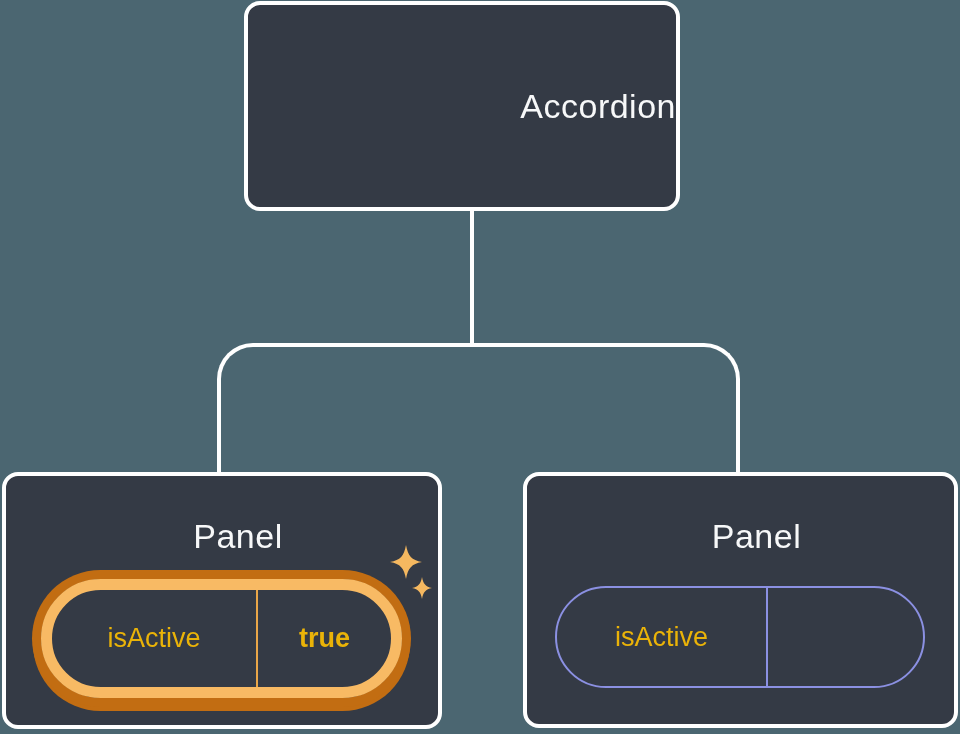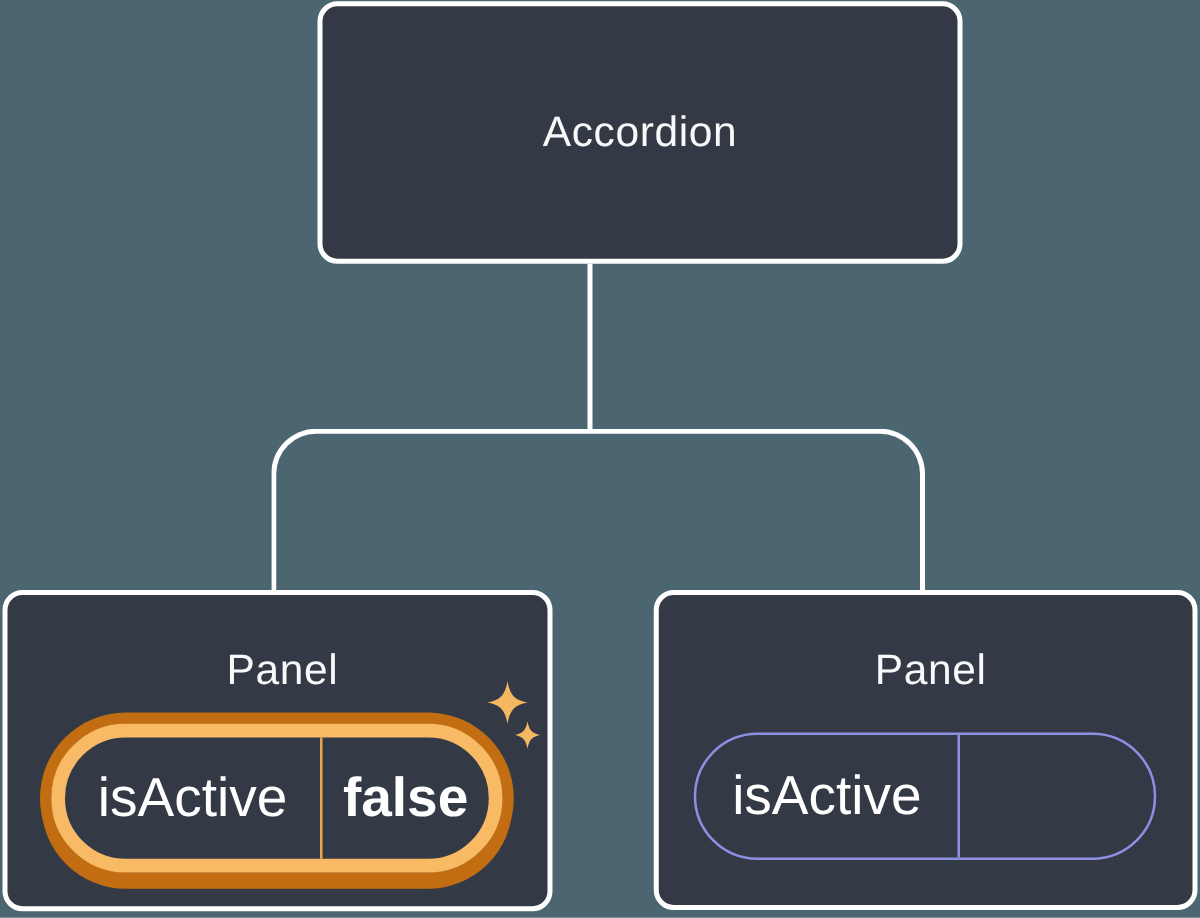--- a/index.html
+++ b/index.html
@@ -16,37 +16,37 @@
   }
   
   .node {
     position: absolute;
     background: #343a45;
     border: 4px solid #ffffff;
     border-radius: 16px;
     box-sizing: border-box;
   }
   .node-root {
-    left: 254px; top: 1px;
-    width: 516px; height: 210px;
+    left: 244px; top: 1px;
+    width: 436px; height: 210px;
     display: flex;
     align-items: center;
-    justify-content: center;
+    justify-content: flex-end;
   }
   .node-title {
     color: #f7f8f9;
     font-size: 34px;
     font-weight: 500;
     letter-spacing: 0.5px;
   }
   .panel-left  { left: 2px;   top: 472px; width: 440px; height: 257px; }
   .panel-right { left: 523px; top: 472px; width: 435px; height: 256px; }
   .panel-title {
     position: absolute;
-    top: 38px; left: 4px;
+    top: 38px; left: 16px;
     width: 100%;
     text-align: center;
     color: #f7f8f9;
     font-size: 34px;
     font-weight: 500;
     line-height: 44px;
     letter-spacing: 0.5px;
   }
   
   .connector-stem {
@@ -70,22 +70,22 @@
     position: absolute;
     box-sizing: border-box;
     border-radius: 999px;
     display: flex;
     align-items: stretch;
   }
   .pill-cell {
     display: flex;
     align-items: center;
     justify-content: center;
-    font-size: 44px;
-    color: #ffffff;
+    font-size: 27px;
+    color: #eab308;
   }
   .pill-value { font-weight: 700; }
   
   .pill-active {
     left: 35px; top: 103px;
     width: 361px; height: 119px;
     border: 11px solid #f8ba64;
     box-shadow: 0 0 0 9px #c26d12, 0 5px 0 8px #c26d12;
   }
   .pill-active .pill-name  { width: 204px; }
@@ -124,21 +124,21 @@
   </div>
 
   <div class="connector-stem"></div>
   <div class="connector-bracket"></div>
 
   <div class="node panel-left">
     <div class="panel-title">Panel</div>
     <div class="pill pill-active">
       <div class="pill-cell pill-name">isActive</div>
       <div class="pill-divider"></div>
-      <div class="pill-cell pill-value">false</div>
+      <div class="pill-cell pill-value">true</div>
     </div>
   </div>
 
   <svg class="sparkles" viewBox="0 0 46 58" xmlns="http://www.w3.org/2000/svg">
     <path fill="#f5b860" d="M18 1
       C20 12, 23.5 16, 34 18
       C23.5 20, 20 24, 18 35
       C16 24, 12.5 20, 2 18
       C12.5 16, 16 12, 18 1 Z"></path>
     <path fill="#f5b860" d="M34 33

